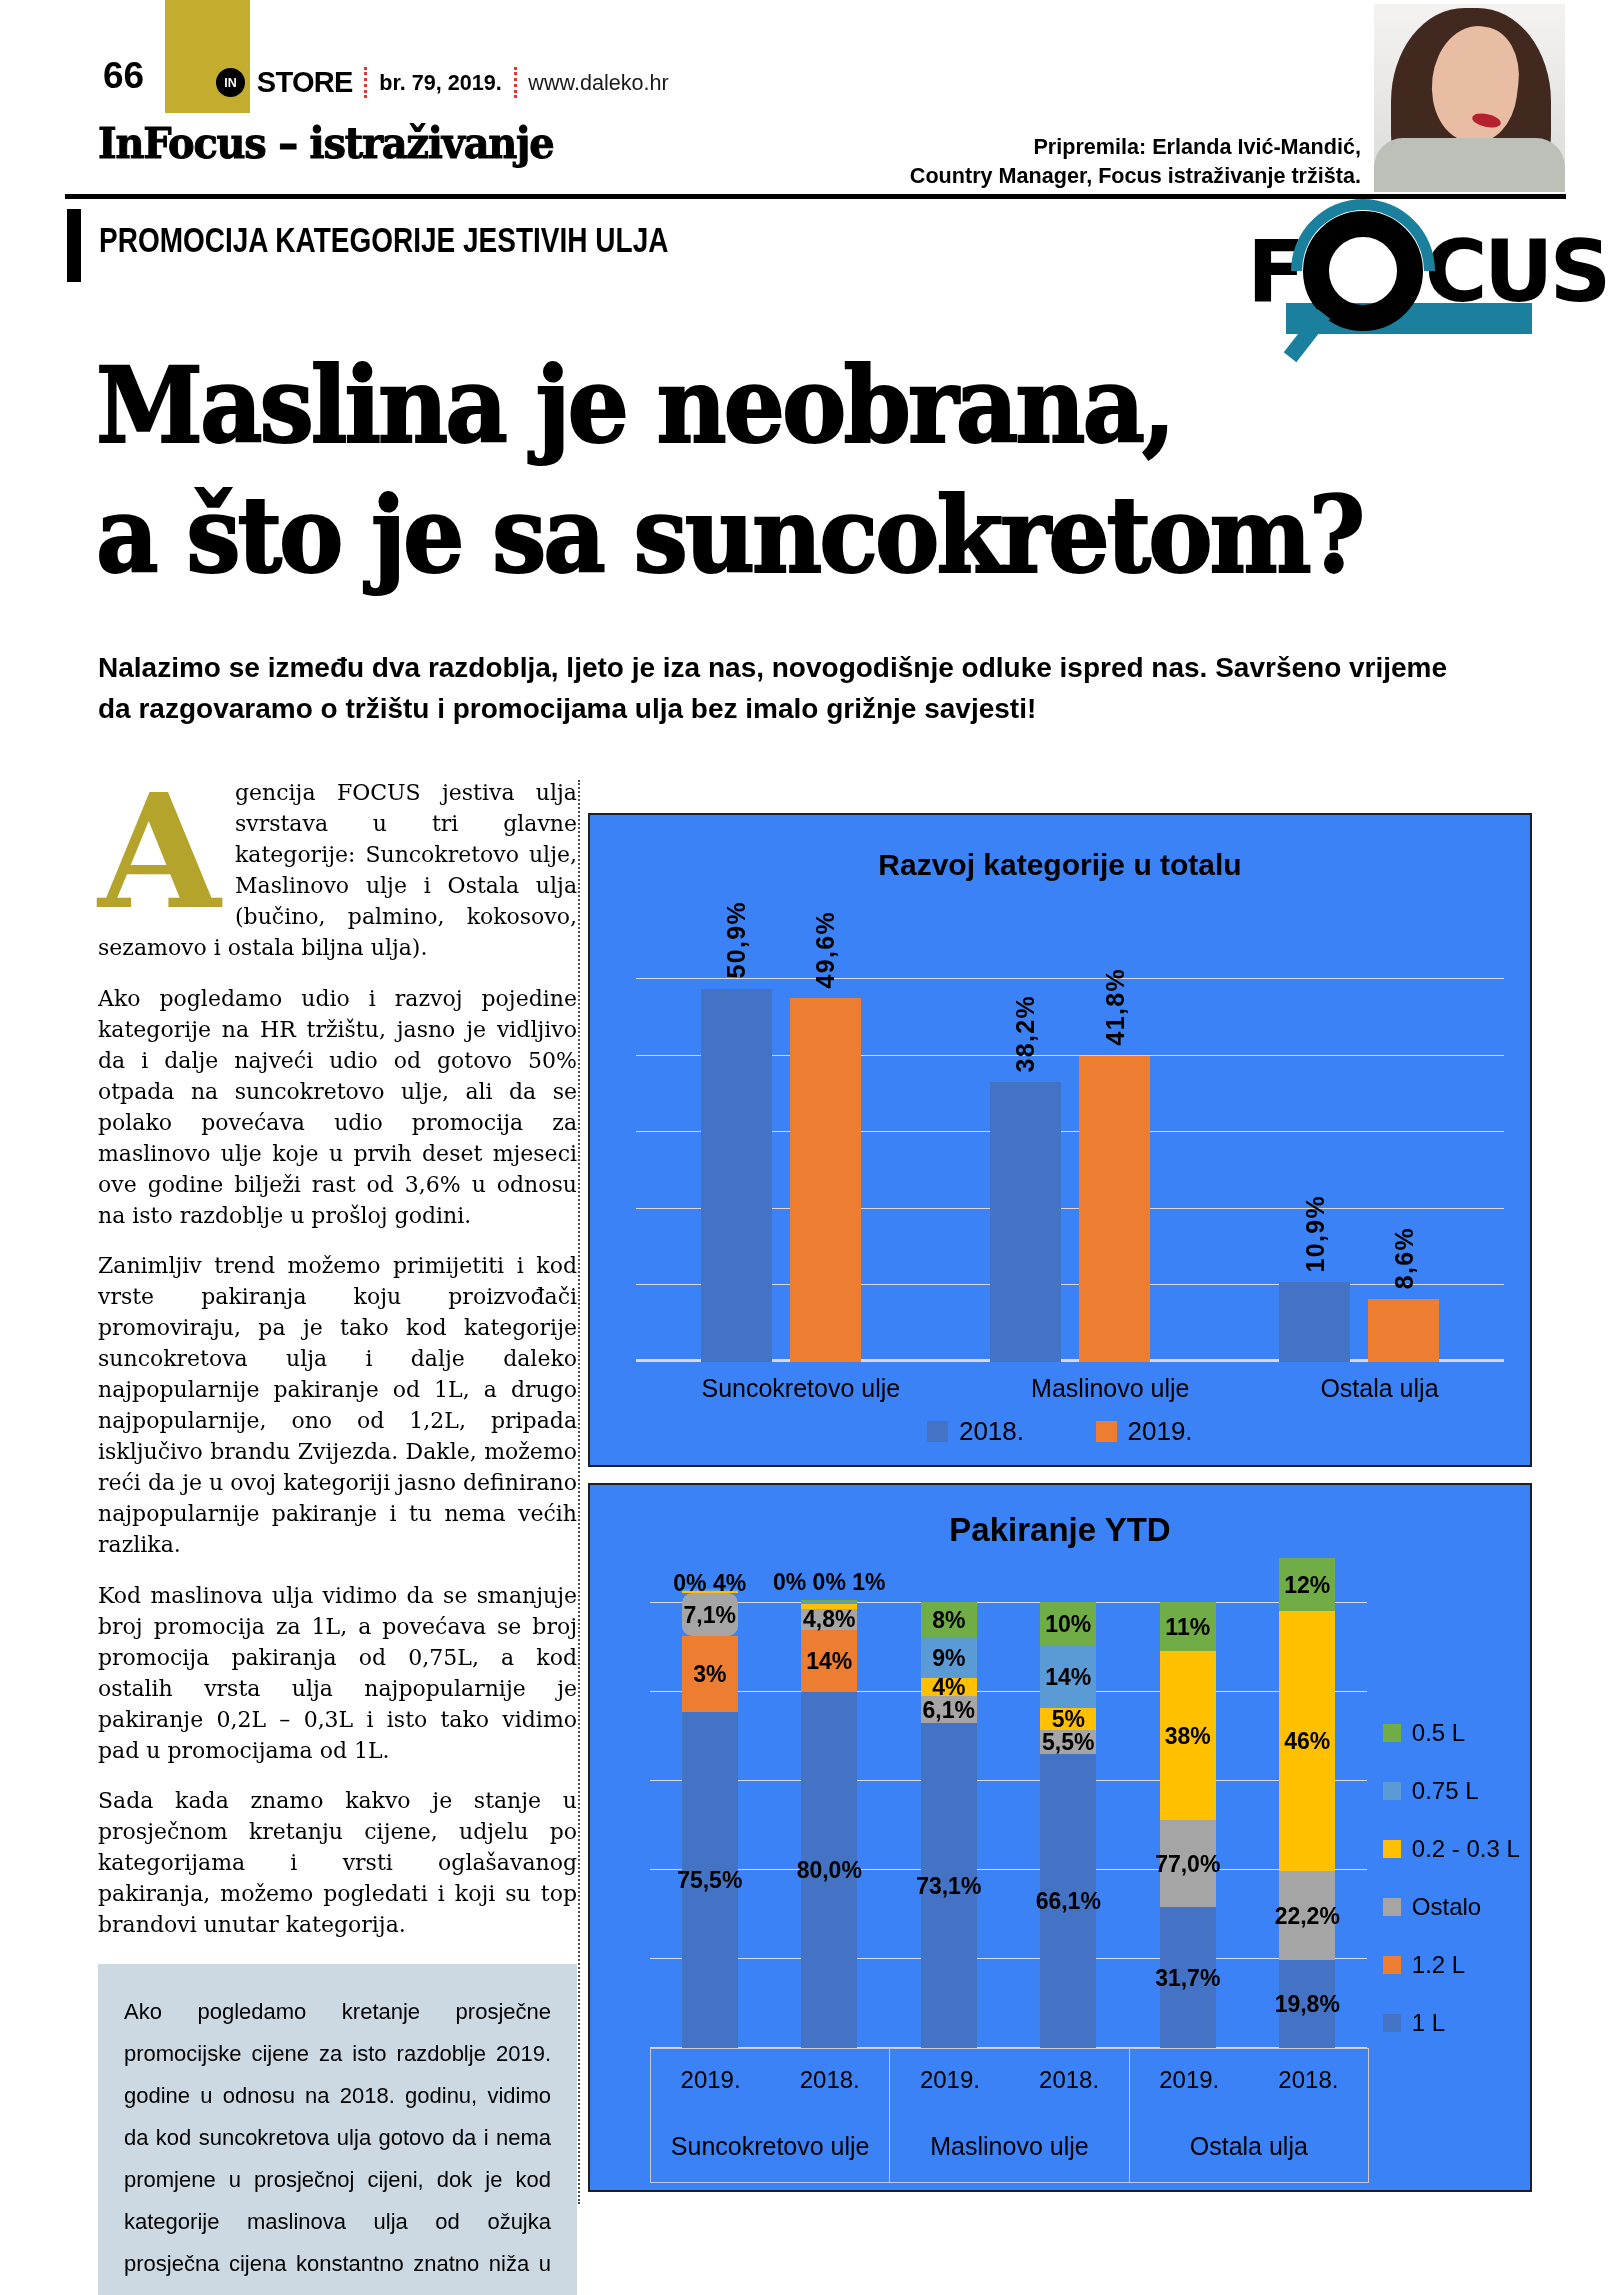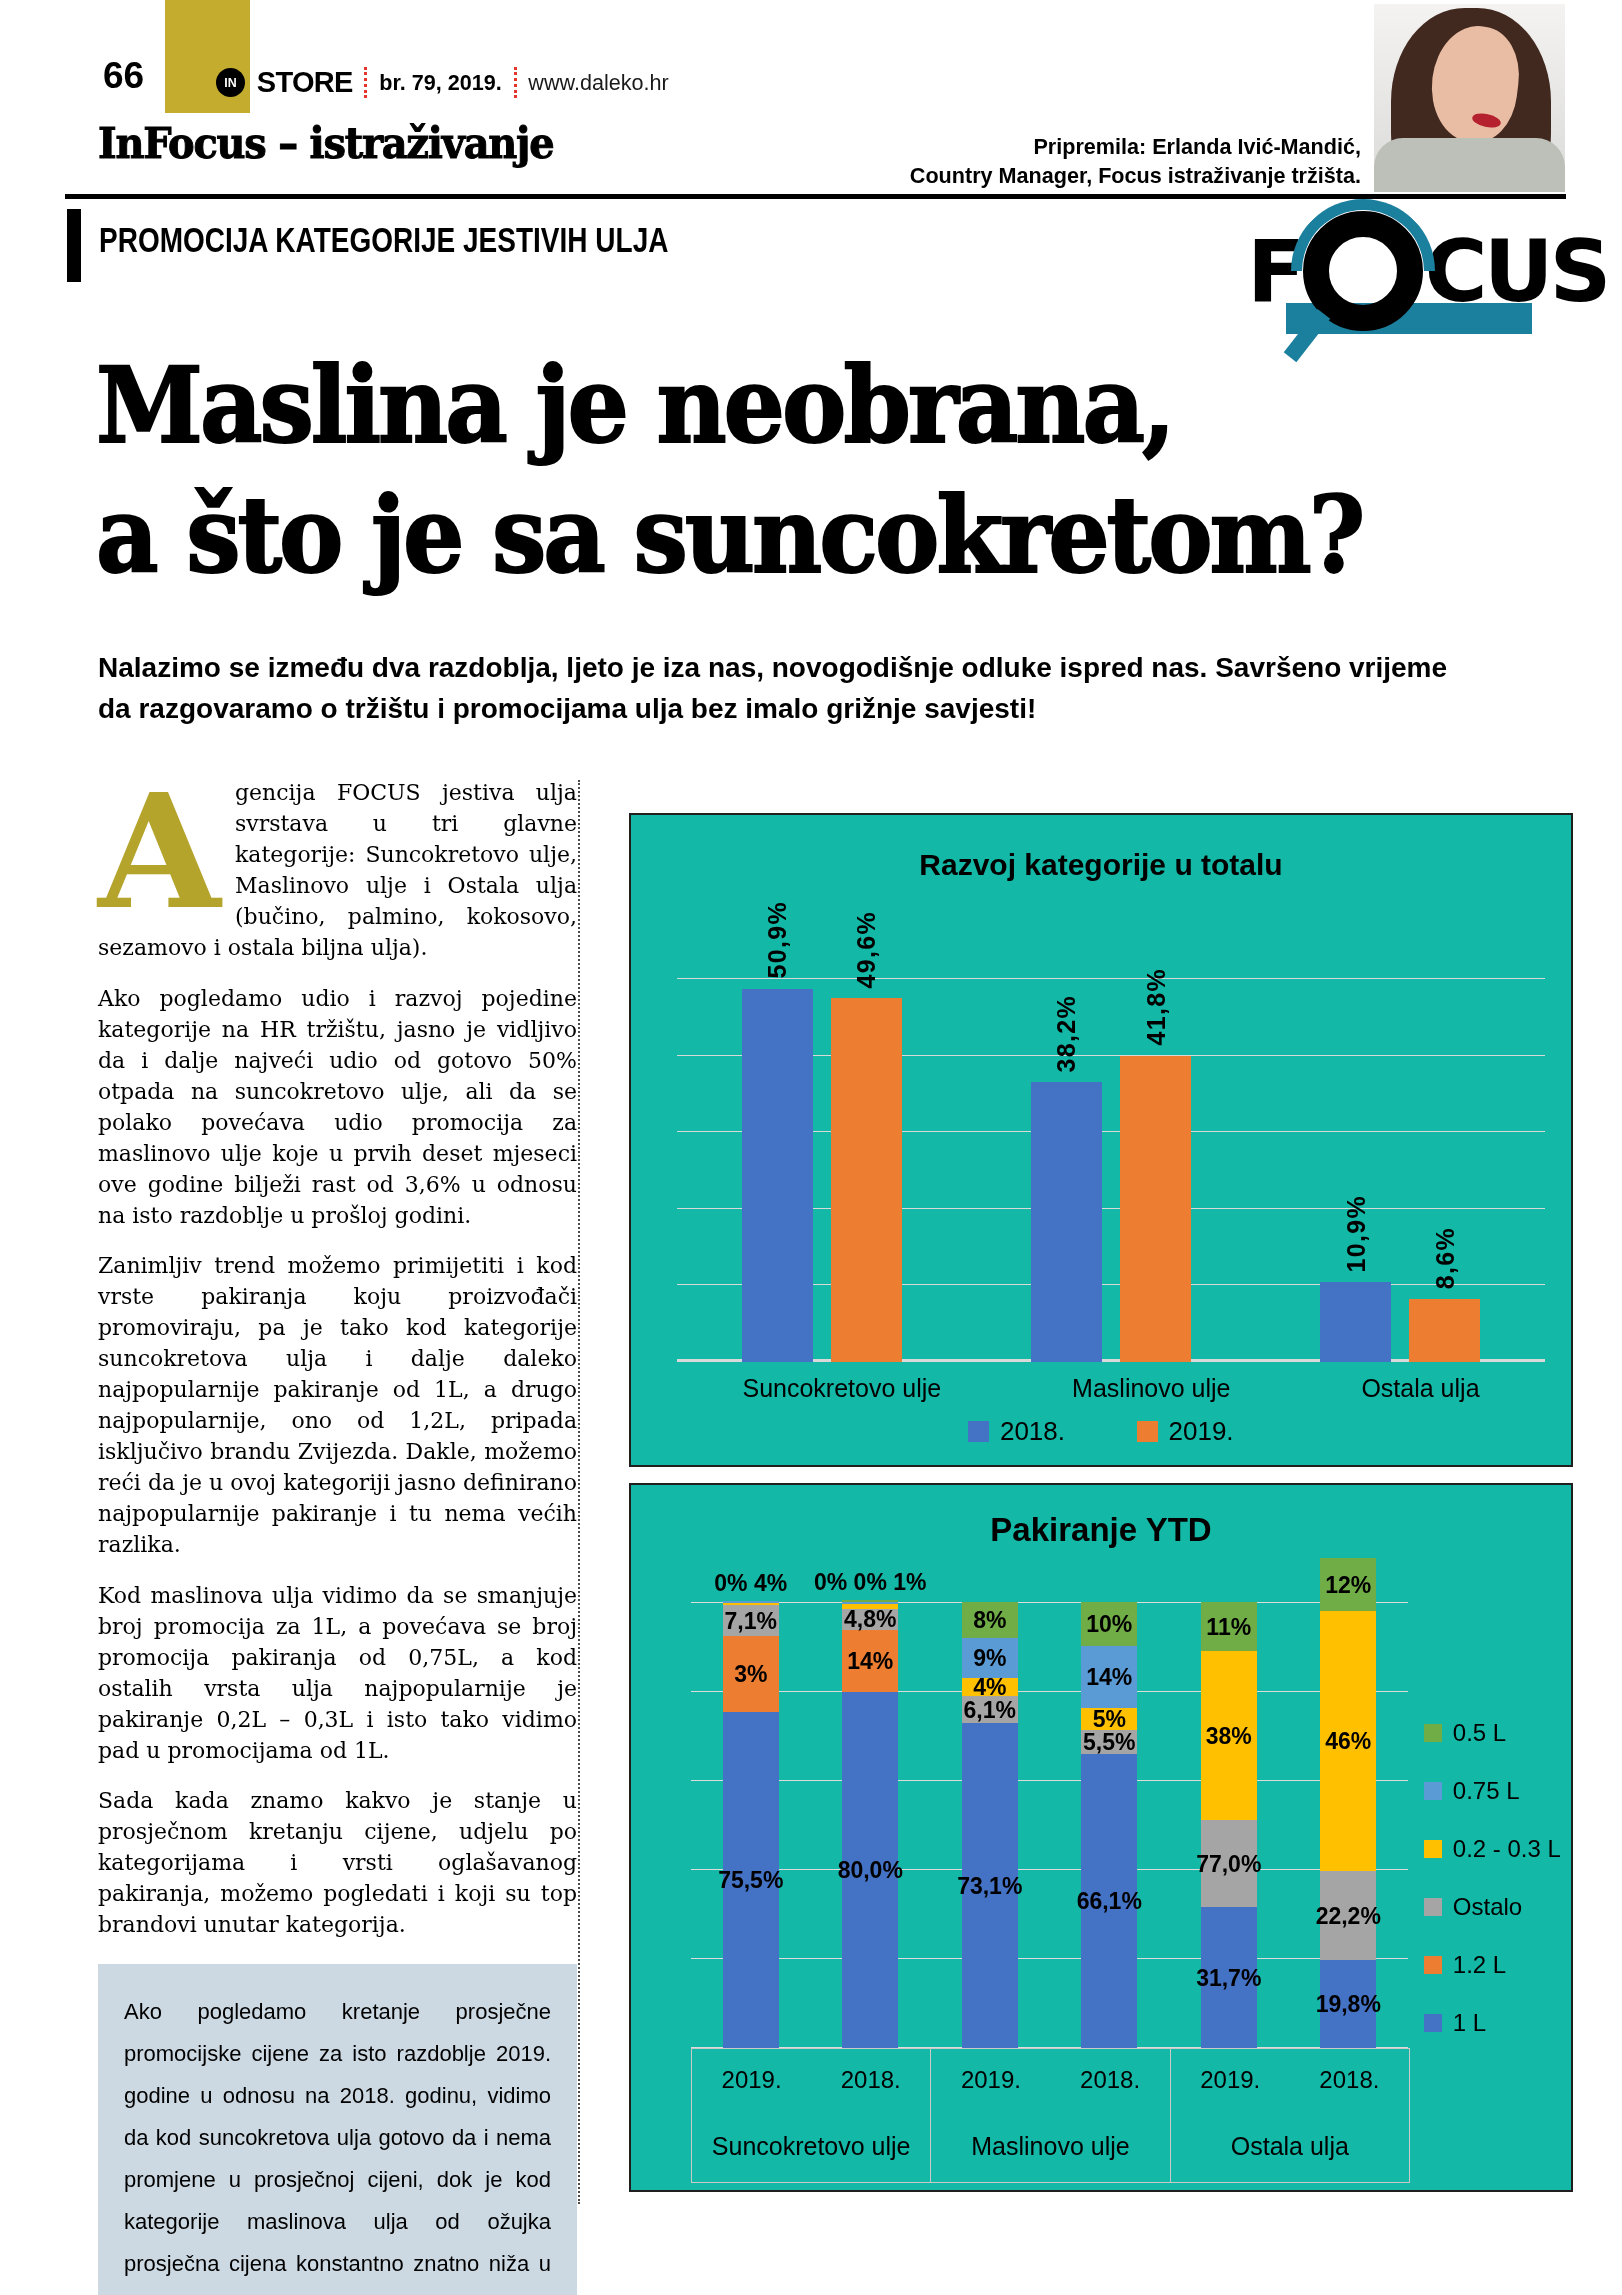--- a/index.html
+++ b/index.html
@@ -50,21 +50,21 @@
   .column{left:98px;top:777px;width:479px;font-family:"DejaVu Serif","Liberation Serif",serif;
           font-size:22px;line-height:31px;text-align:justify;}
   .column p{margin:0 0 19.6px 0;}
   .dropcap{float:left;font-family:"DejaVu Serif","Liberation Serif",serif;font-weight:bold;color:#b4a42c;
            font-size:158px;line-height:131px;margin:9.2px 14.4px 0 0;}
   .hibox{background:#cdd9e2;padding:27.5px 26px;font-family:"Liberation Sans",sans-serif;
          font-size:22px;line-height:42px;text-align:justify;margin-top:23.6px;}
   .dotted-div{left:578px;top:780px;height:1424px;border-left:2.6px dotted #4a4a4a;}
 
   
-  .panel{position:absolute;background:#14b8a6;border:2px solid #1f1f1f;margin-left:41px;}
+  .panel{position:absolute;background:#3b82f6;border:2px solid #1f1f1f;}
   .panel1{left:588px;top:813px;width:940px;height:650px;}
   .panel2{left:588px;top:1483px;width:940px;height:705px;}
   .ctitle{position:absolute;left:0;width:100%;text-align:center;font-weight:bold;}
   .ctitle1{top:33px;font-size:30px;}
   .ctitle2{top:26px;font-size:33px;}
 
   .plot1{position:absolute;left:46px;right:26px;top:164px;height:383px;}
   .grid1{position:absolute;left:0;right:0;height:1.3px;background:#d9d9d9;}
   .grid1.base{height:3.3px;}
   .groups1{position:absolute;left:0;right:0;top:0;bottom:0;display:flex;justify-content:space-around;align-items:flex-end;}
@@ -223,21 +223,21 @@
         <div class="grid2" style="bottom: 445px;"></div>
         <div class="bars2">
           <div class="bw2">
             <div class="stack2">
               <div class="seg" style="height: 336px; background: rgb(68, 114, 196);">
                 <span class="slab">75,5%</span>
               </div>
               <div class="seg" style="height: 76px; background: rgb(237, 125, 49);">
                 <span class="slab">3%</span>
               </div>
-              <div class="seg" style="height: 31px; background: rgb(165, 165, 165);">
+              <div class="seg" style="height: 43px; background: rgb(165, 165, 165); border-radius: 10px;">
                 <span class="slab">7,1%</span>
               </div>
               <div class="seg" style="height: 2px; background: rgb(255, 192, 0);"></div>
               <div class="seg" style="height: 2px; background: rgb(91, 155, 213);"></div>
             </div>
             <div class="tlab" style="bottom: 451px;">0% 4%</div>
           </div>
           <div class="bw2">
             <div class="stack2">
               <div class="seg" style="height: 356px; background: rgb(68, 114, 196);">

